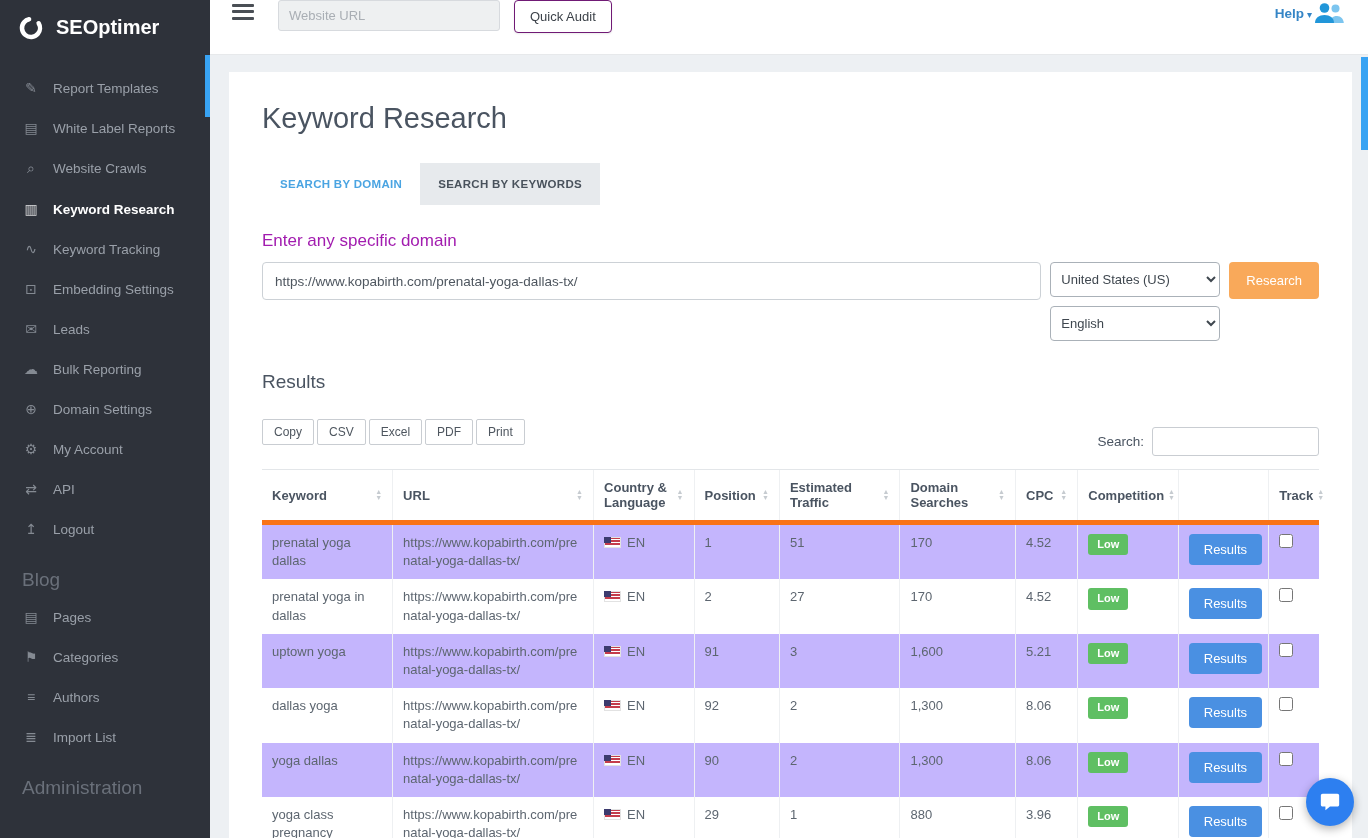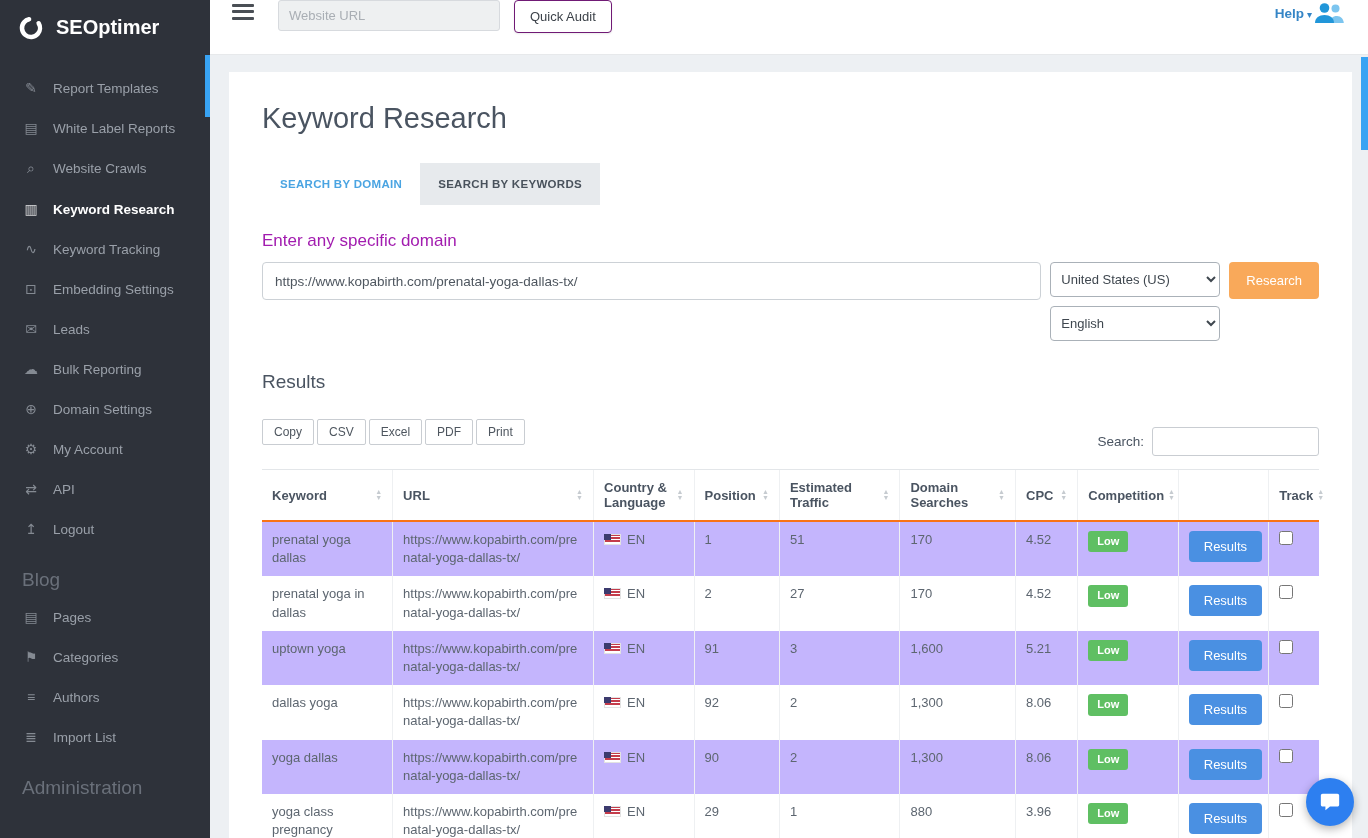--- a/index.html
+++ b/index.html
@@ -65,21 +65,21 @@
   .results-toolbar { display:flex; align-items:center; margin-top:14px; }
   .export-btn { border:1px solid #c9cdd2; background:#fff; border-radius:2px; padding:5px 11px;
     font-size:12px; color:#4e565f; margin-right:3px; cursor:pointer; }
   .search-wrap { margin-left:auto; display:flex; align-items:center; gap:8px;
     font-size:13.5px; color:#4a5461;margin-top:20px; }
   .search-input { width:167px; height:29px; border:1px solid #c9cdd2; border-radius:3px;
     padding:0 8px; font-size:13px; }
 
   table { width:100%; border-collapse:collapse; margin-top:13px; table-layout:fixed; }
   th { text-align:left; font-size:13px; color:#4a5461; font-weight:bold; padding:10px;
-    border-top:1px solid #e3e6e9; border-bottom:2px solid #f97316; vertical-align:middle;
+    border-top:1px solid #e3e6e9; border-bottom:5px solid #f97316; vertical-align:middle;
     cursor:pointer; }
   .th-inner { display:flex; justify-content:space-between; align-items:center; gap:4px; }
   .sorter { display:flex; flex-direction:column; color:#c6cbd0; font-size:7px; line-height:6px; }
   td { font-size:13px; color:#5d6670; padding:9px 10px; vertical-align:top; line-height:1.4;
     word-wrap:break-word; overflow-wrap:break-word; }
   td, th { border-left:1px solid #eef0f2; }
   td:first-child, th:first-child { border-left:none; }
   tr.odd td { background:#c4b5fd; }
 
   .url-cell-text { word-break:break-all; }

